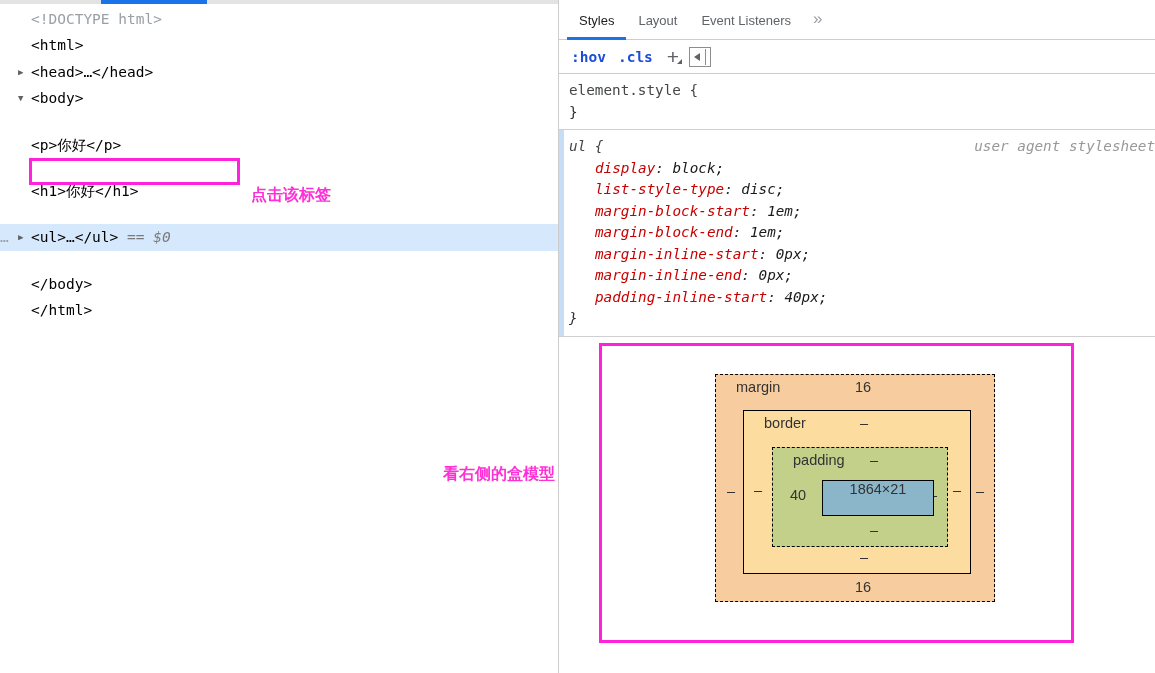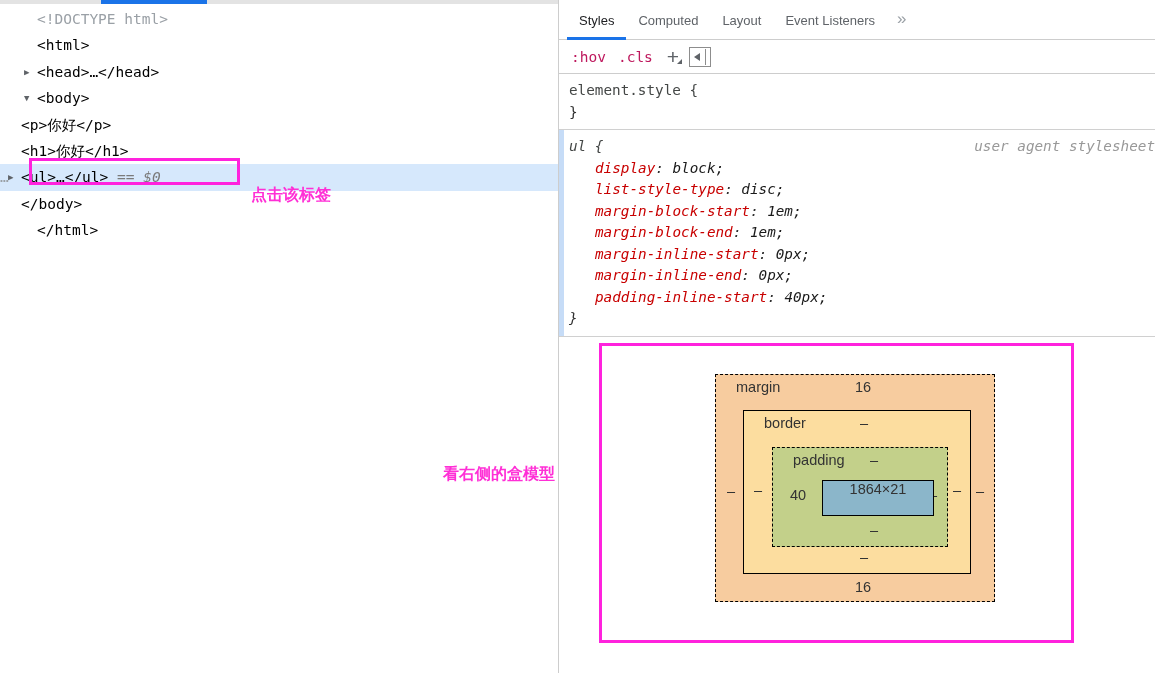--- a/index.html
+++ b/index.html
@@ -45,36 +45,36 @@
     width: 558px;
     font-family: "DejaVu Sans Mono", monospace;
     font-size: 14.5px;
     line-height: 26.4px;
     color: #881280;
     white-space: pre;
   }
   .dom-row {
     position: relative;
     height: 26.4px;
-    padding-left: 24px;
+    padding-left: 18px;
     box-sizing: border-box;
   }
   .dom-row.selected {
     background: #d6e8fc;
   }
   .ellipsis-gutter {
     position: absolute;
     left: 0px;
     top: 0px;
     width: 18px;
     color: #9aa0a6;
     font-size: 14.5px;
     letter-spacing: 0px;
   }
-  .indent1 { padding-left: 8px; }
+  .indent1 { padding-left: 18px; margin-top: 20px; }
   .tk-doctype { color: #9aa0a6; }
   .tk-tag    { color: #000000; }
   .tk-sel    { color: #7a7a7a; font-style: italic; }
   .tri {
     display: inline-block;
     width: 13px;
     color: #5f6368;
     font-size: 9px;
     vertical-align: middle;
     position: relative;
@@ -172,22 +172,22 @@
     color: #202124;
     padding: 0 6px;
     box-sizing: border-box;
     background: #fff;
     outline: none;
   }
   #filter-input::placeholder { color: #8b8b8b; }
   .tool-btn {
     font-family: "DejaVu Sans Mono", monospace;
     font-size: 14.5px;
-    font-weight: normal;
-    color: #be185d;
+    font-weight: bold;
+    color: #1d4ed8;
     padding: 0 6px;
     white-space: nowrap;
     cursor: default;
   }
   .plus-wrap {
     position: relative;
     padding: 0 4px 0 8px;
     display: flex;
     align-items: center;
   }
@@ -371,21 +371,20 @@
 </div>
 
 <div class="anno-text" id="anno-see-box">看右侧的盒模型</div>
 
 <div id="splitter"></div>
 
 <div id="styles-panel">
 
   <div id="tabbar">
     <div class="tab active">Styles</div>
-    <div class="tab">Computed</div>
     <div class="tab">Layout</div>
     <div class="tab">Event Listeners</div>
     <div class="tab-more">»</div>
   </div>
 
   <div id="filterbar">
     <div class="tool-btn">:hov</div>
     <div class="tool-btn">.cls</div>
     <div class="plus-wrap">
       <span class="plus-glyph">+</span>

